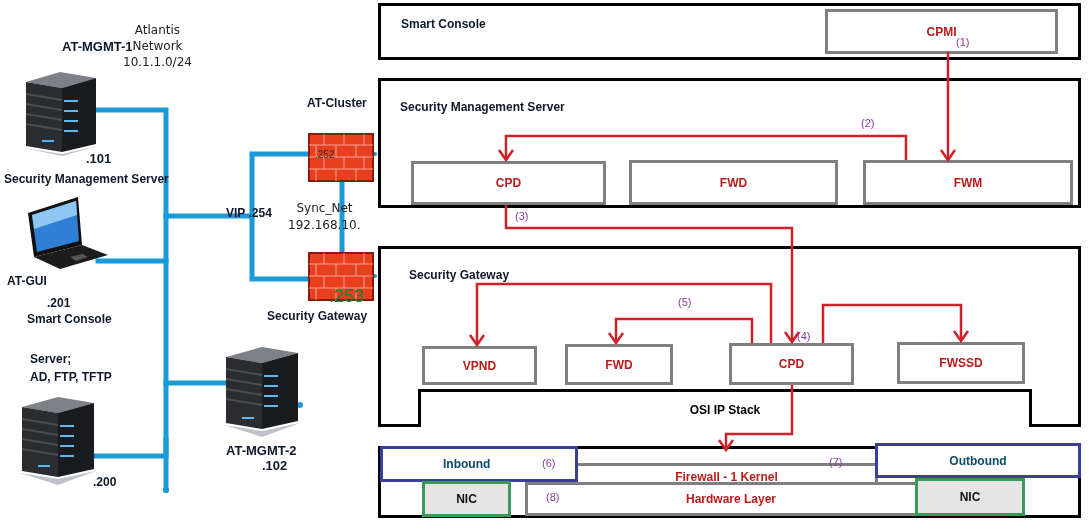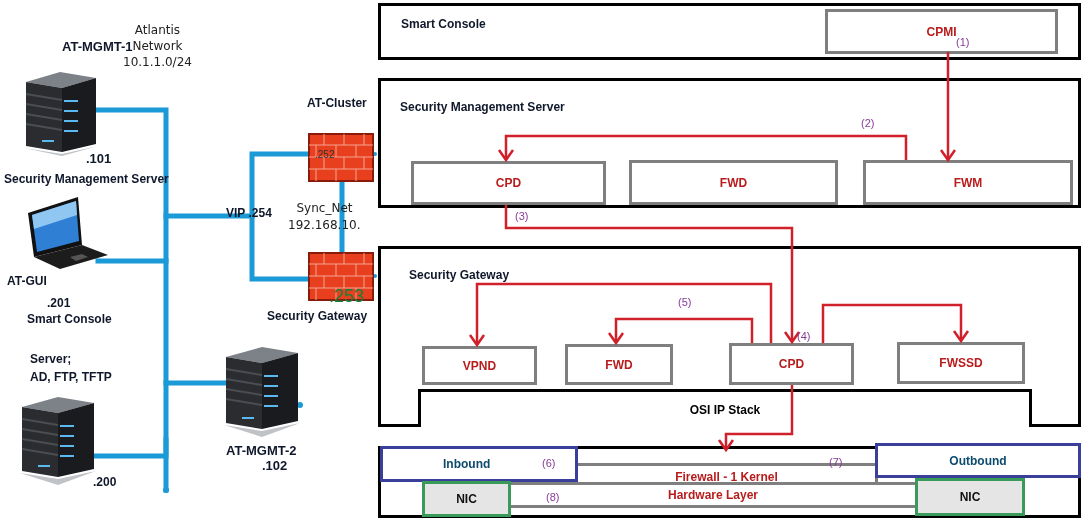--- a/index.html
+++ b/index.html
@@ -205,21 +205,21 @@
 <div class="box-gray" style="left:729px;top:343px;width:125px;height:42px;">CPD</div>
 <div class="box-gray" style="left:897px;top:342px;width:128px;height:42px;">FWSSD</div>
 <div class="box-black" style="left:418px;top:389px;width:614px;height:38px;border-bottom:none;display:flex;align-items:center;justify-content:center;">
   <span style="font-size:12px;font-weight:bold;">OSI IP Stack</span>
 </div>
 
 <div class="box-black" style="left:378px;top:446px;width:703px;height:72px;"></div>
 <div class="box-gray" style="left:575px;top:449px;width:303px;height:27px;margin-top:14px;">Firewall - 1 Kernel</div>
 <div class="box-blue" style="left:380px;top:446px;width:198px;height:36px;justify-content:flex-start;padding-left:60px;">Inbound</div>
 <div class="box-blue" style="left:875px;top:443px;width:206px;height:35px;">Outbound</div>
-<div class="box-gray" style="left:507px;top:482px;width:412px;height:26px;">Hardware Layer</div>
+<div class="box-gray" style="left:525px;top:482px;width:412px;height:34px;">Hardware Layer</div>
 <div class="box-green" style="left:422px;top:481px;width:89px;height:36px;">NIC</div>
 <div class="box-green" style="left:915px;top:478px;width:110px;height:38px;">NIC</div>
 
 <svg width="1090" height="521">
   <g stroke="#d0202a" stroke-width="2.5" fill="none">
 
     <line x1="948" y1="52" x2="948" y2="158"></line>
     <polyline points="941,150 948,160 955,150"></polyline>
 
     <polyline points="906,160 906,136 506,136 506,158"></polyline>

